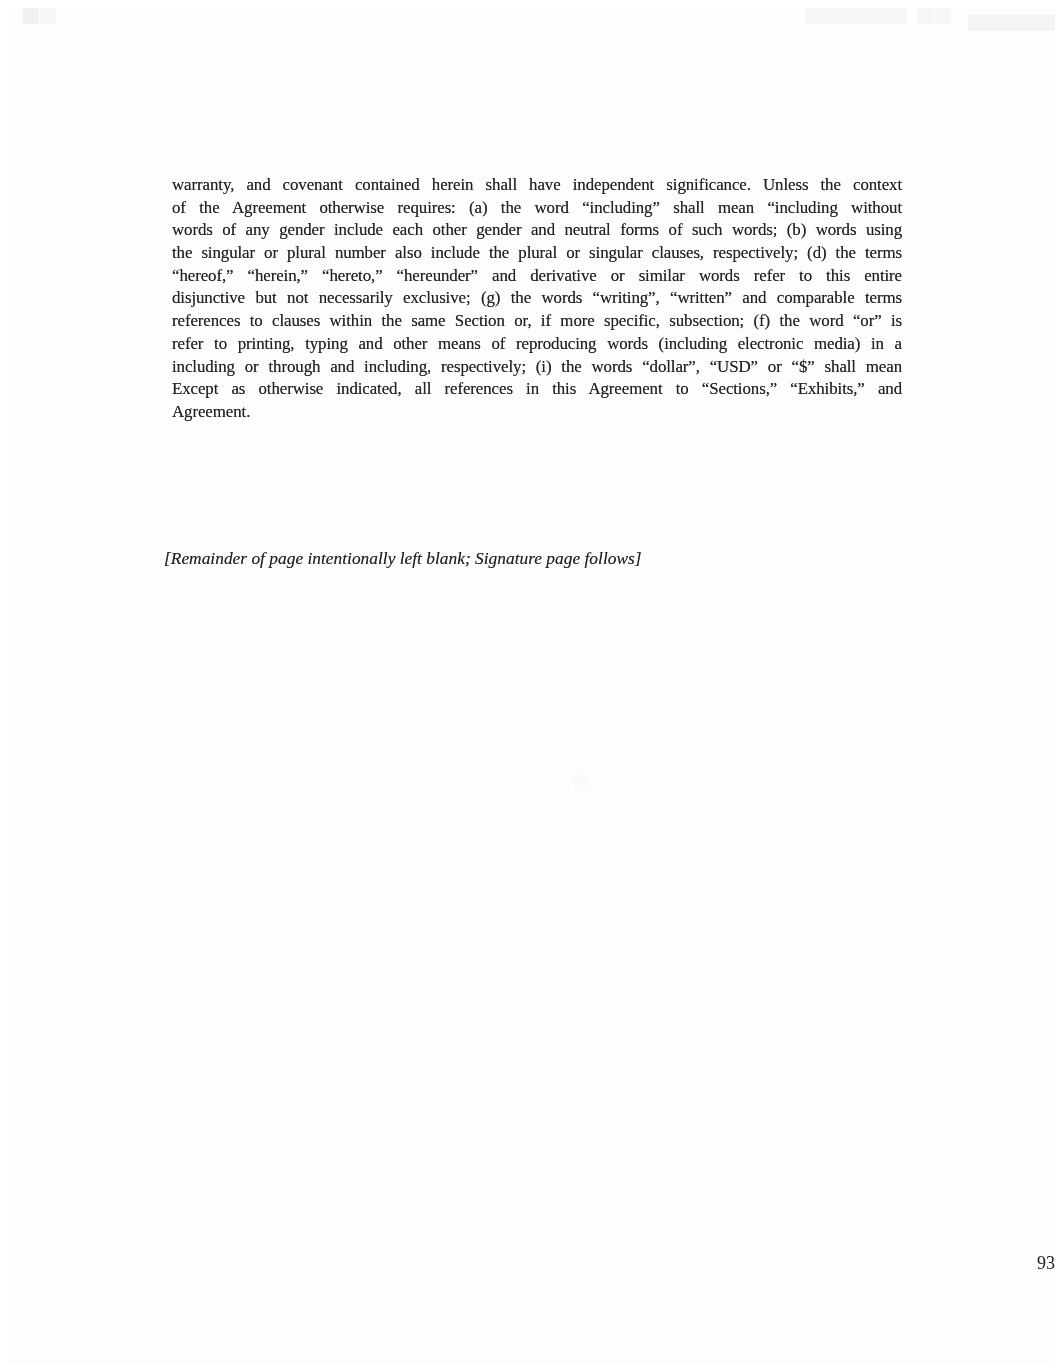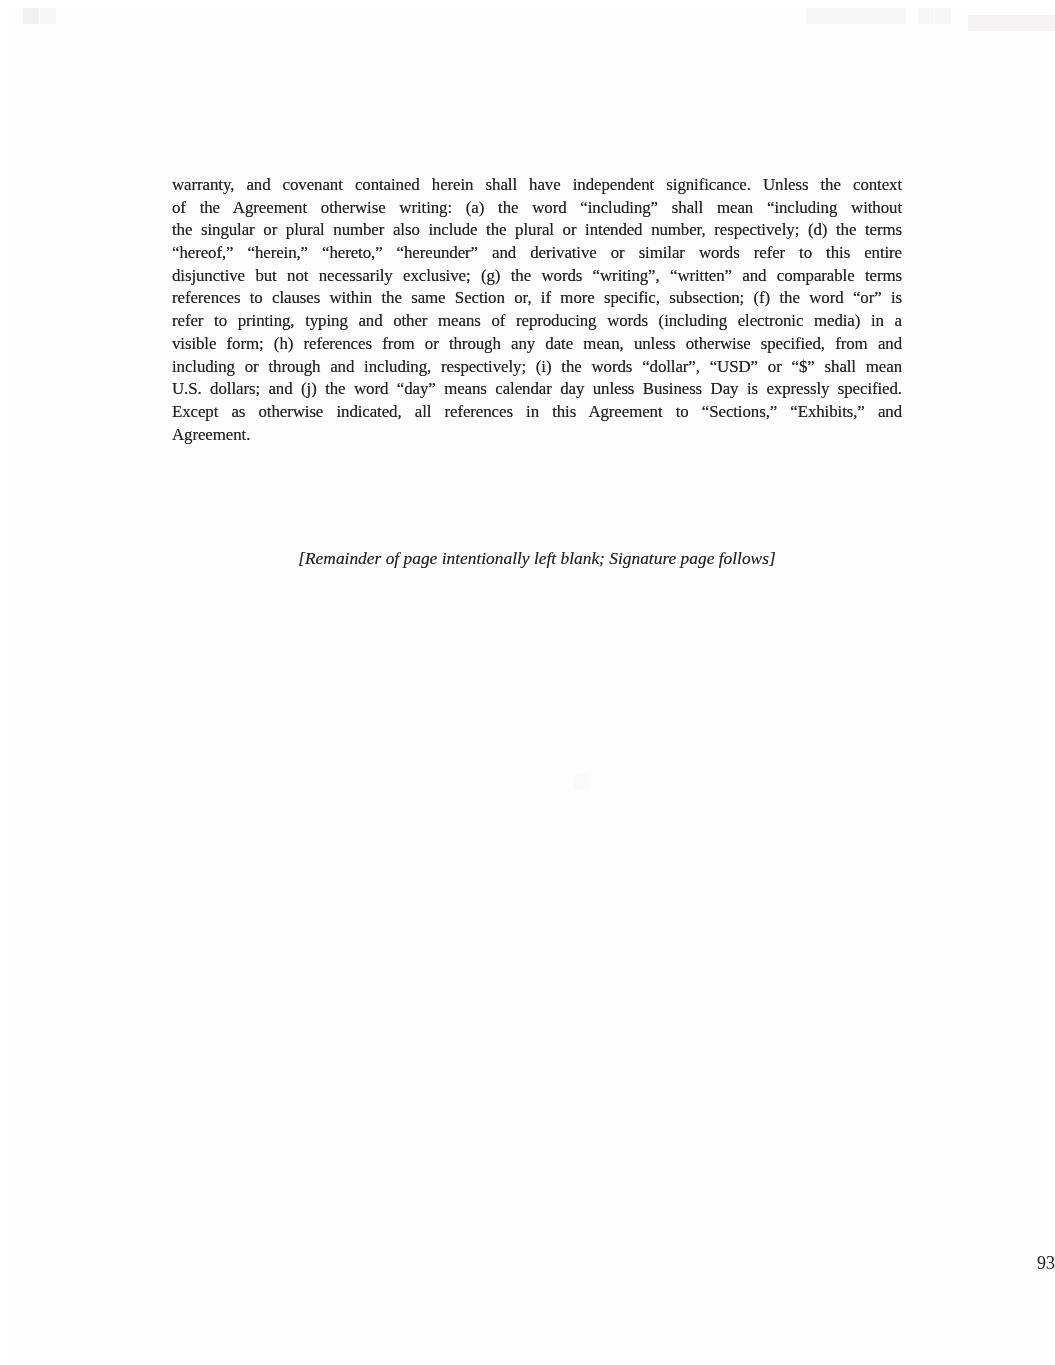--- a/index.html
+++ b/index.html
@@ -54,21 +54,20 @@
   }
   .pline.last {
     text-align: left;
     text-align-last: left;
   }
   .remainder-note {
     position: absolute;
     left: 148px;
     top: 531px;
     width: 762px;
-    text-align: center;
     font-style: italic;
     font-size: 17.4px;
     line-height: 23px;
     color: var(--ink);
     text-shadow: 0 0 0.5px rgba(20,20,20,0.5);
   }
   .page-number {
     position: absolute;
     left: 0;
     top: 1236px;
@@ -87,29 +86,28 @@
   <div class="artifact a1"></div>
   <div class="artifact a2"></div>
   <div class="artifact a3"></div>
   <div class="artifact a4"></div>
   <div class="artifact a5"></div>
   <div class="artifact a6"></div>
   <div class="artifact a7"></div>
 
   <div class="body-paragraph">
     <div class="pline">warranty, and covenant contained herein shall have independent significance.  Unless the context</div>
-    <div class="pline">of the Agreement otherwise writing: (a) the word “including” shall mean “including without</div>
-    <div class="pline">the singular or plural number also include the plural or intended number, respectively; (d) the terms</div>
+    <div class="pline">of the Agreement otherwise requires: (a) the word “including” shall mean “including without</div>
+    <div class="pline">words of any gender include each other gender and neutral forms of such words; (b) words using</div>
+    <div class="pline">the singular or plural number also include the plural or singular clauses, respectively; (d) the terms</div>
     <div class="pline">“hereof,” “herein,” “hereto,” “hereunder” and derivative or similar words refer to this entire</div>
     <div class="pline">disjunctive but not necessarily exclusive; (g) the words “writing”, “written” and comparable terms</div>
     <div class="pline">references to clauses within the same Section or, if more specific, subsection; (f) the word “or” is</div>
     <div class="pline">refer to printing, typing and other means of reproducing words (including electronic media) in a</div>
-    <div class="pline">visible form; (h) references from or through any date mean, unless otherwise specified, from and</div>
     <div class="pline">including or through and including, respectively; (i) the words “dollar”, “USD” or “$” shall mean</div>
-    <div class="pline">U.S. dollars; and (j) the word “day” means calendar day unless Business Day is expressly specified.</div>
     <div class="pline">Except as otherwise indicated, all references in this Agreement to “Sections,” “Exhibits,” and</div>
     <div class="pline last">Agreement.</div>
   </div>
 
   <div class="remainder-note">[Remainder of page intentionally left blank; Signature page follows]</div>
 
   <div class="page-number">93</div>
 
 </div>
 

